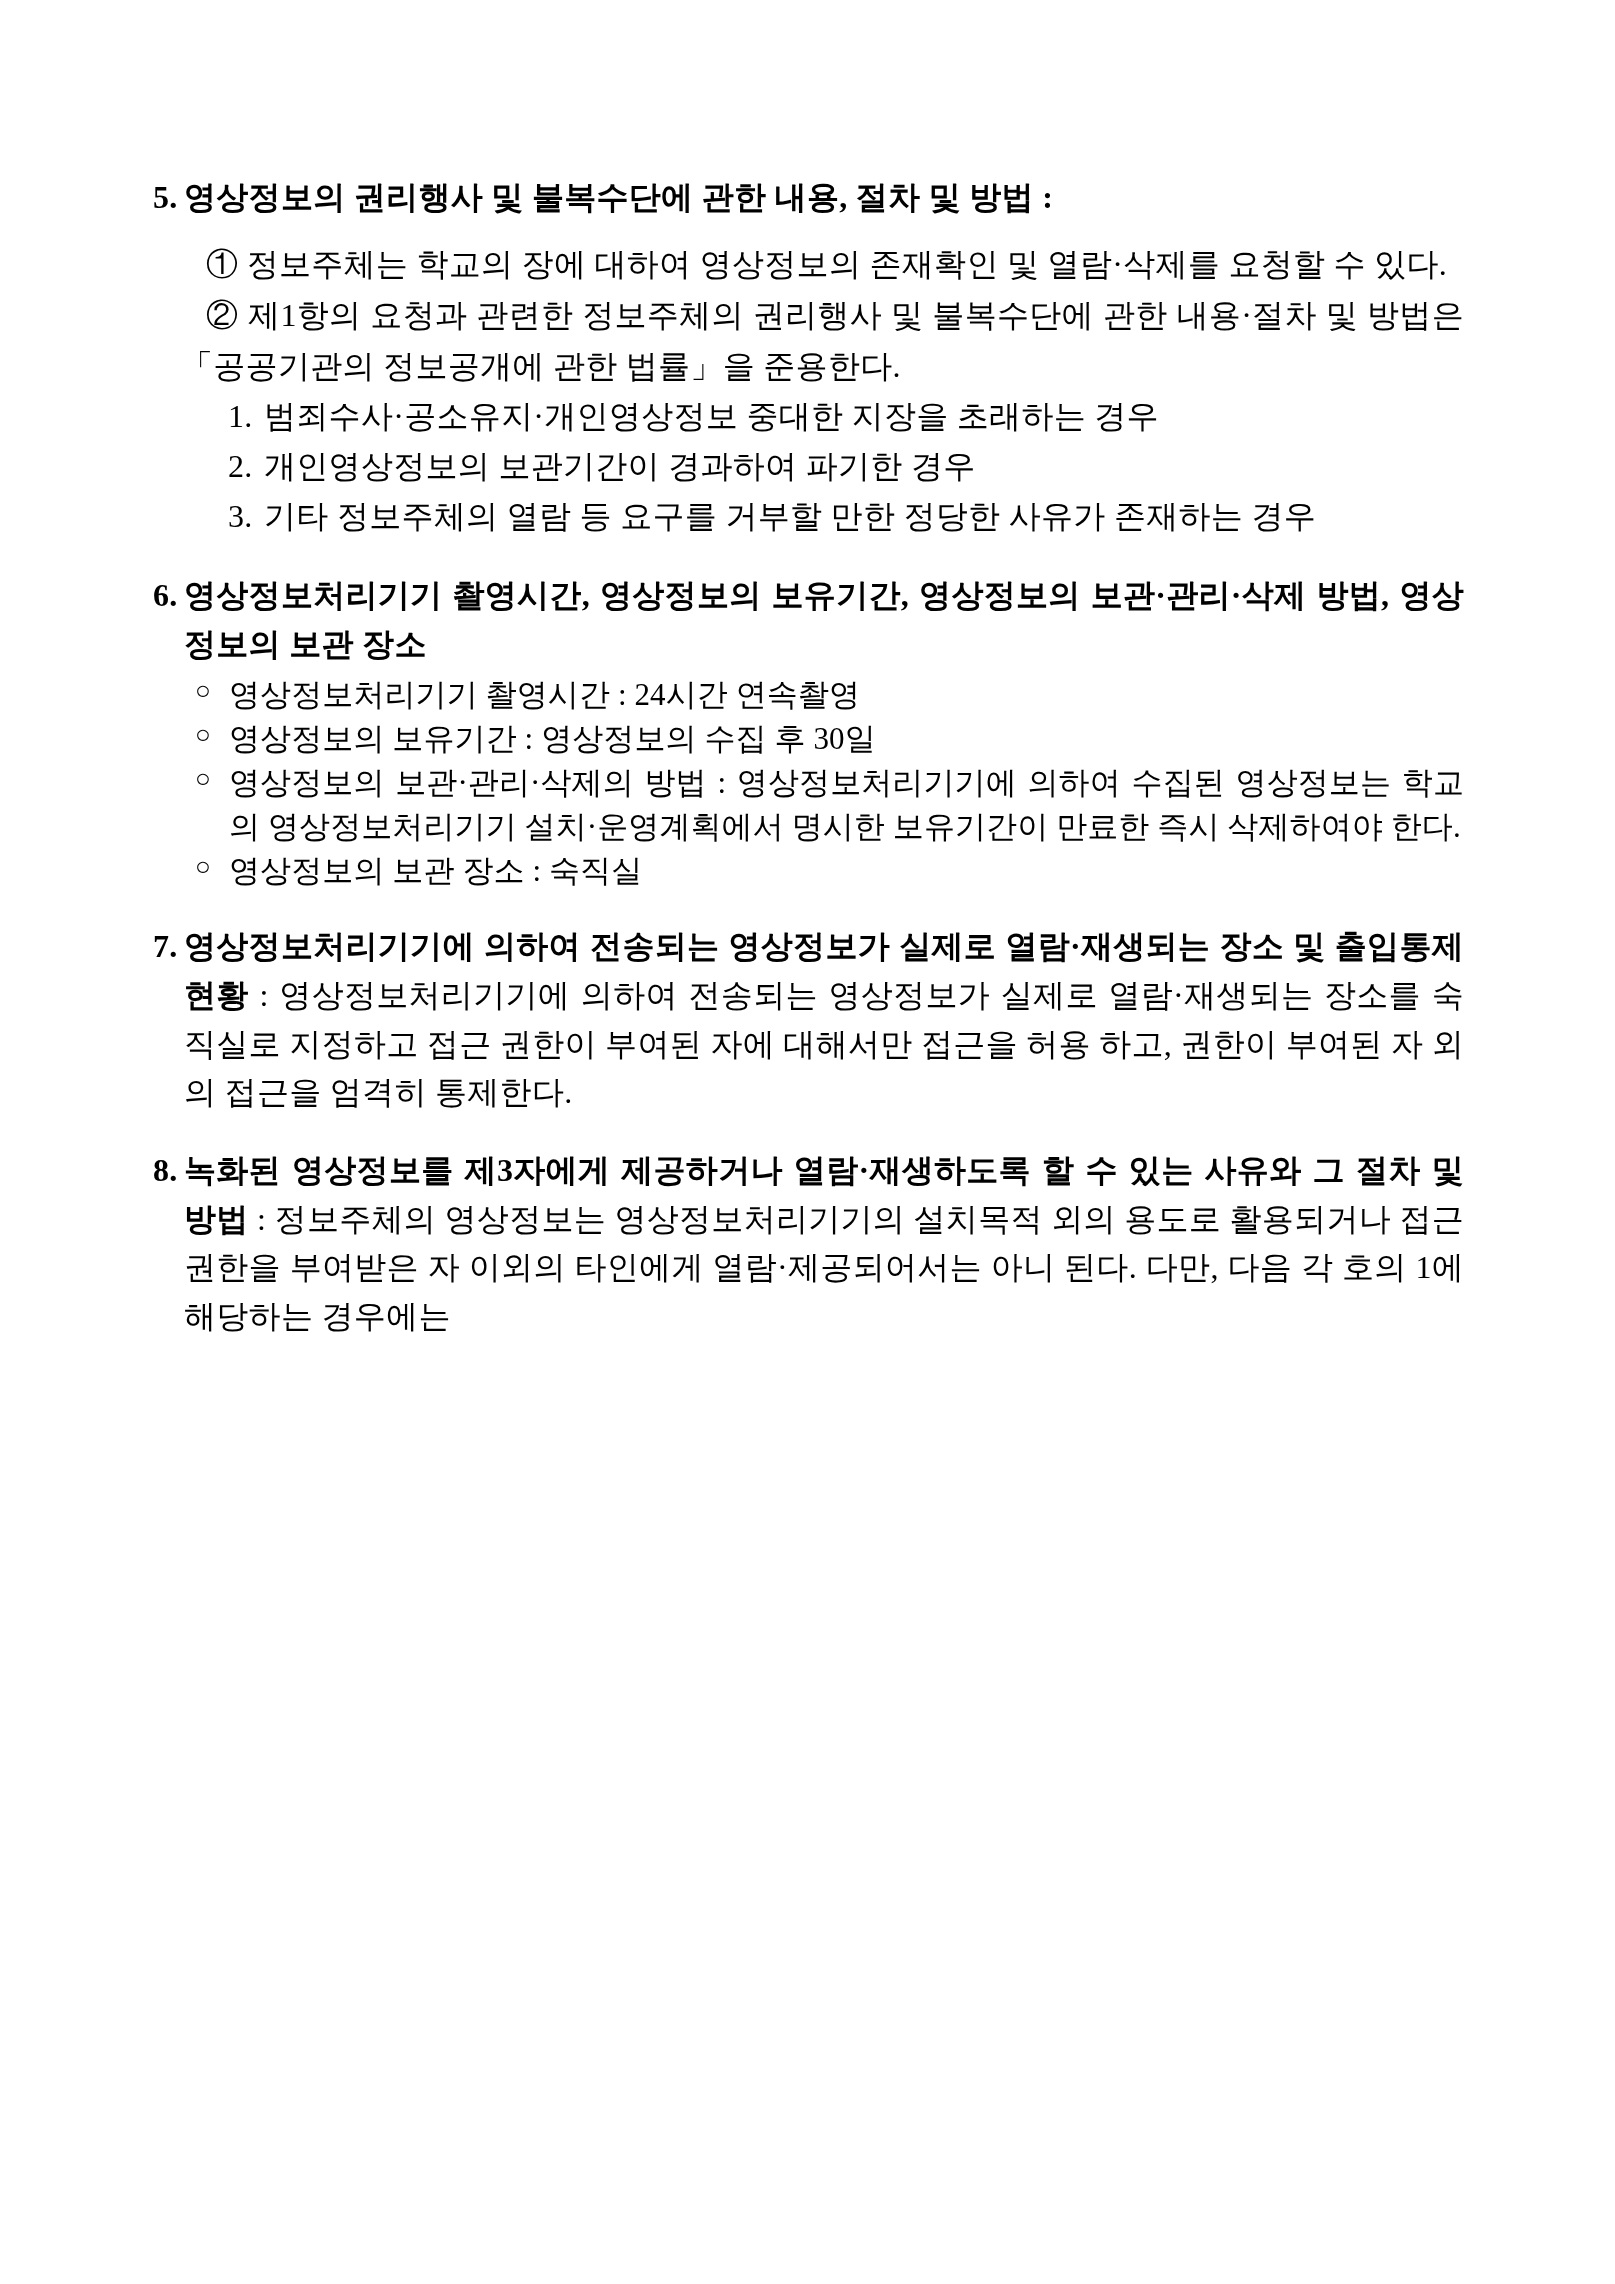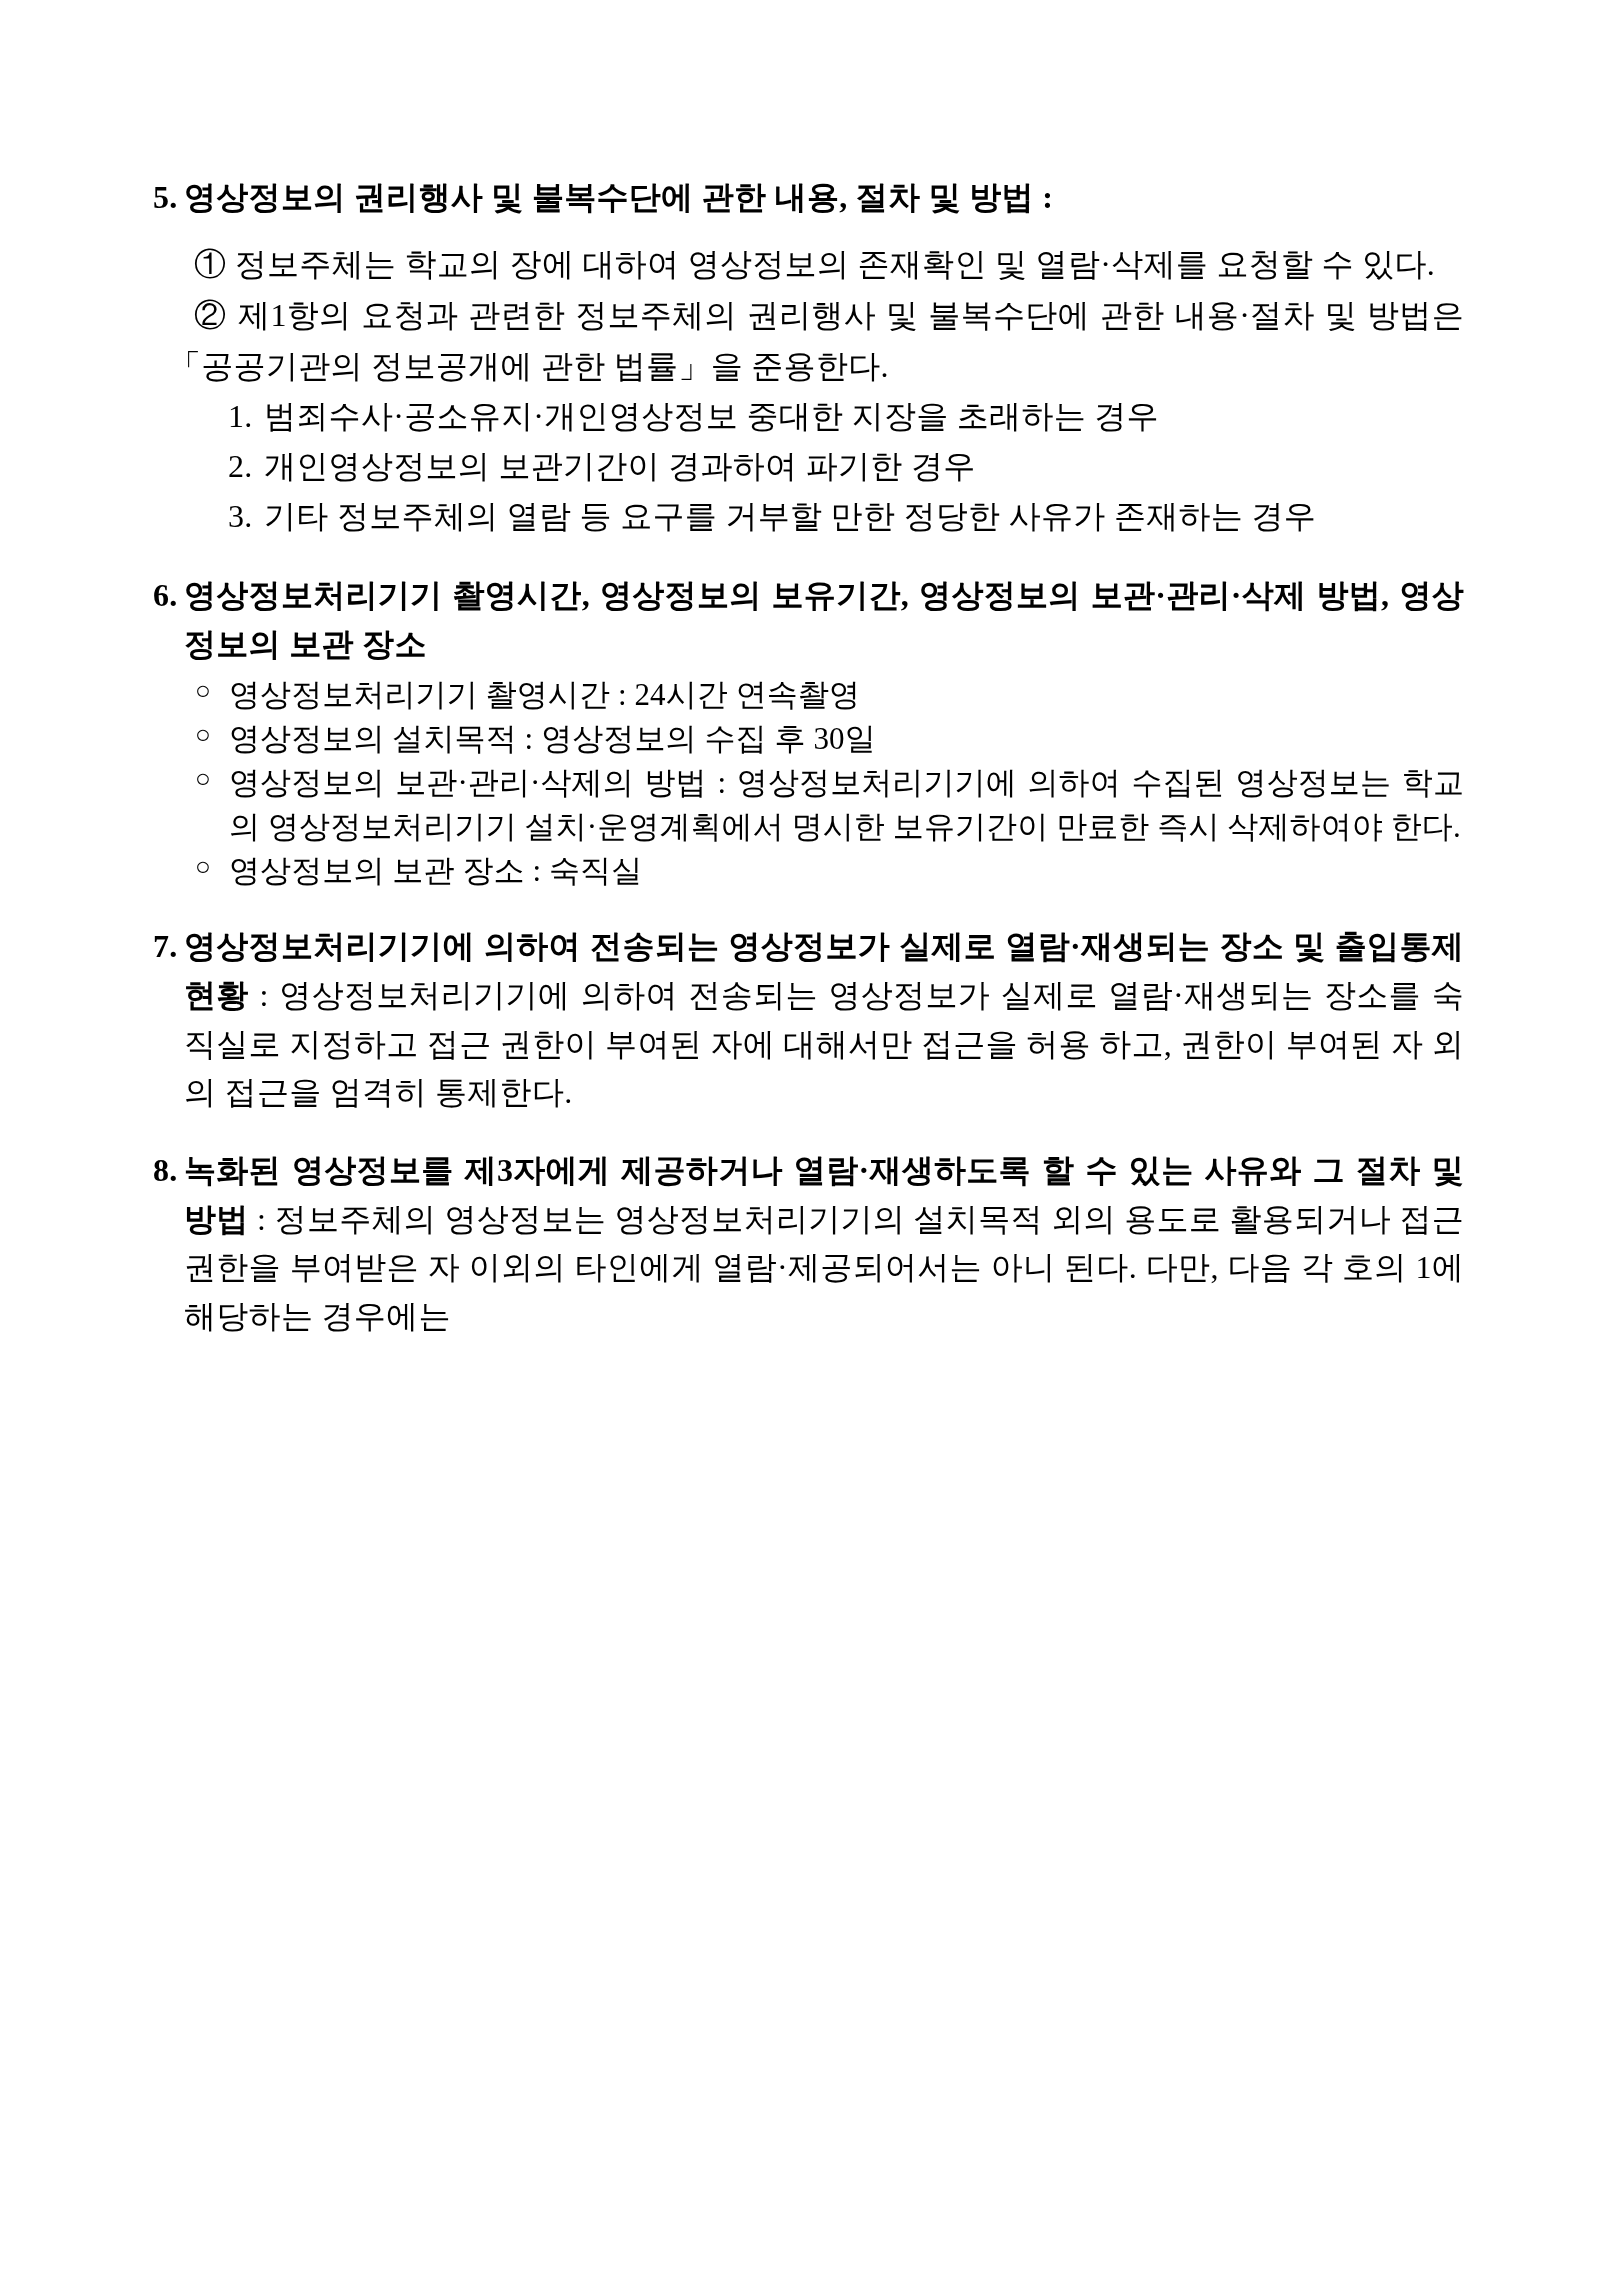--- a/index.html
+++ b/index.html
@@ -47,21 +47,21 @@
   .num-item.bold-head { font-weight: bold; }
   .num-item .body-normal { font-weight: normal; }
 
   
   .circled {
     font-size: 32px;
     line-height: 1.60;
     text-align: justify;
     text-justify: inter-character;
     text-indent: 25px;
-    margin-left: 16px;
+    margin-left: 28px;
     letter-spacing: 0.3px;
   }
 
   
   .sub-item {
     position: relative;
     padding-left: 36px;
     margin-left: 75px;
     font-size: 32px;
     line-height: 1.56;
@@ -143,21 +143,21 @@
 
     <div class="gap-sm"></div>
 
     <div class="circle-bullet">
       <span class="marker">○</span>
       <span>영상정보처리기기 촬영시간 : 24시간 연속촬영</span>
     </div>
 
     <div class="circle-bullet">
       <span class="marker">○</span>
-      <span>영상정보의 설치목적 : 영상정보의 수집 후 30일</span>
+      <span>영상정보의 보유기간 : 영상정보의 수집 후 30일</span>
     </div>
 
     <div class="circle-bullet">
       <span class="marker">○</span>
       <span>영상정보의 보관·관리·삭제의 방법 : 영상정보처리기기에 의하여 수집된 영상정보는 학교의 영상정보처리기기 설치·운영계획에서 명시한 보유기간이 만료한 즉시 삭제하여야 한다.</span>
     </div>
 
     <div class="circle-bullet">
       <span class="marker">○</span>
       <span>영상정보의 보관 장소 : 숙직실</span>

